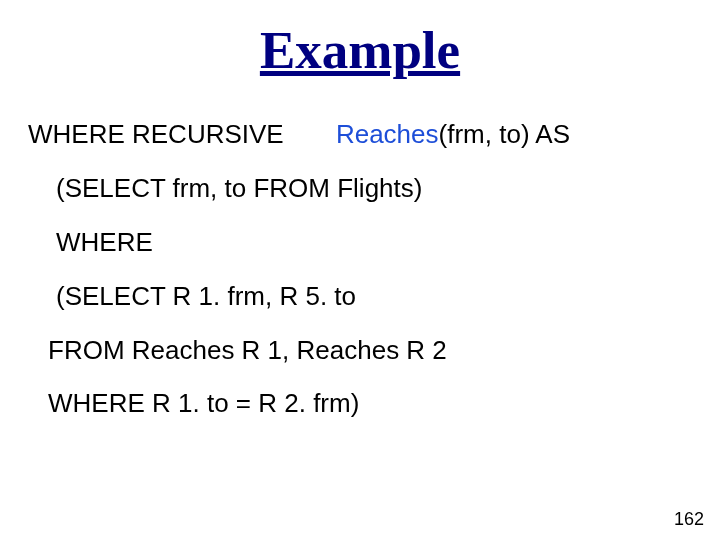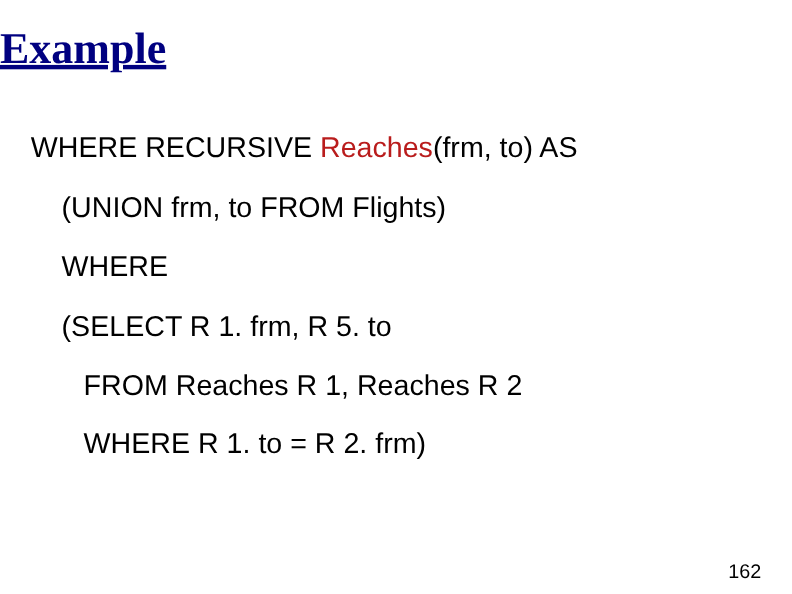--- a/index.html
+++ b/index.html
@@ -16,70 +16,72 @@
     width: 720px;
     height: 540px;
     position: relative;
     box-sizing: border-box;
   }
   .title {
     position: absolute;
     top: 20px;
     left: 0;
     width: 100%;
+    text-align: center;
     font-family: "Comic Sans MS", "Comic Sans", cursive;
     font-weight: bold;
-    font-size: 40px;
+    font-size: 53px;
     color: #000080;
     text-decoration: underline;
   }
   .body {
     position: absolute;
     top: 120px;
     left: 28px;
     right: 28px;
     font-size: 26px;
     color: #000000;
     line-height: 1.15;
   }
   .line {
     margin-bottom: 24px;
   }
   .indent1 {
     margin-left: 28px;
   }
   .indent2 {
-    margin-left: 48px;
+    margin-left: 20px;
   }
   .red {
-    color: #b91c1c;
+    color: #1d4ed8;
+    margin-left: 45px;
   }
   .pagenum {
     position: absolute;
     bottom: 10px;
-    right: 28px;
+    right: 16px;
     font-size: 18px;
     color: #000000;
     text-align: center;
   }
 </style>
 </head>
 <body>
 
 <div class="slide">
 
   <div class="title">Example</div>
 
   <div class="body">
 
     <div class="line">
       <span>WHERE RECURSIVE </span><span class="red">Reaches</span><span>(frm, to) AS</span>
     </div>
 
-    <div class="line indent1">(UNION frm, to FROM Flights)</div>
+    <div class="line indent1">(SELECT frm, to FROM Flights)</div>
 
     <div class="line indent1">WHERE</div>
 
     <div class="line indent1">(SELECT R 1. frm, R 5. to</div>
 
     <div class="line indent2">FROM Reaches R 1, Reaches R 2</div>
 
     <div class="line indent2">WHERE R 1. to = R 2. frm)</div>
 
 

